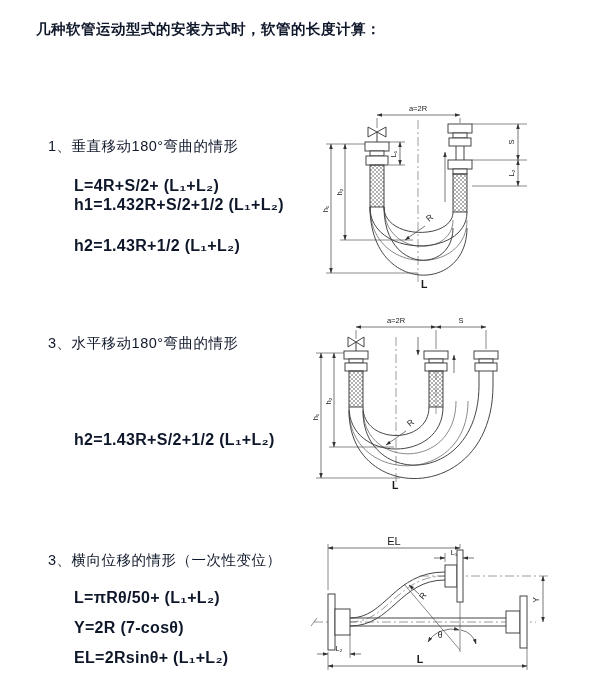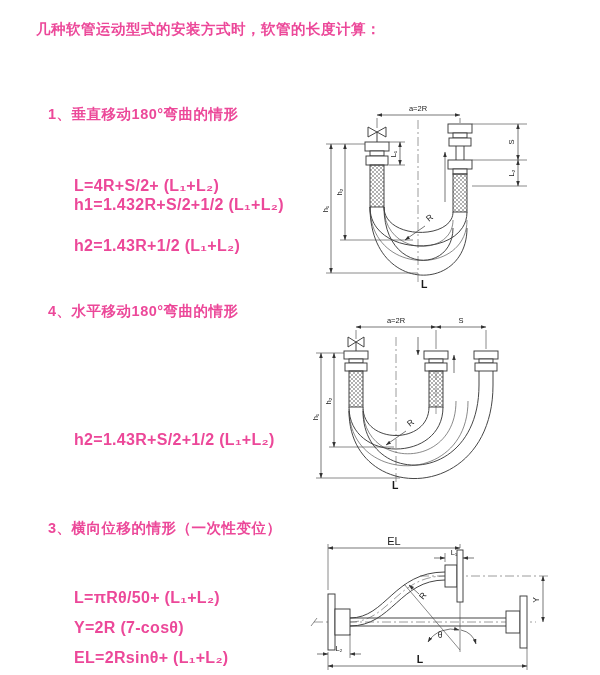--- a/index.html
+++ b/index.html
@@ -1,19 +1,19 @@
 <!DOCTYPE html>
 <html><head>
 <meta charset="utf-8">
 <style>
   html,body{margin:0;padding:0;background:#fff;}
   #page{position:relative;width:600px;height:675px;background:#ffffff;overflow:hidden;
-        font-family:"Liberation Sans","DejaVu Sans",sans-serif;color:#ec4899;}
+        font-family:"Liberation Sans","DejaVu Sans",sans-serif;color:#0f172a;}
   .doc-title{position:absolute;left:36px;top:20px;font-size:14.5px;font-weight:700;letter-spacing:.5px;}
-  .sec-heading{position:absolute;font-size:14.5px;font-weight:700;letter-spacing:.5px;}
+  .sec-heading{position:absolute;font-size:14.5px;font-weight:400;letter-spacing:.5px;margin-top:32px;}
   .formula{position:absolute;font-size:16px;font-weight:700;letter-spacing:.3px;margin-top:40px;}
   .diagram{position:absolute;margin-top:32px;}
   
   svg text{font-family:"Liberation Sans","DejaVu Sans",sans-serif;fill:#1a1a1a;}
   .ln{stroke:#3c3c3c;stroke-width:.95;fill:none;}
   .thin{stroke:#4a4a4a;stroke-width:.65;fill:none;}
   .dim{stroke:#3c3c3c;stroke-width:.7;fill:none;marker-start:url(#arr);marker-end:url(#arr);}
   .dimE{stroke:#3c3c3c;stroke-width:.7;fill:none;marker-end:url(#arr);}
   .cl{stroke:#4a4a4a;stroke-width:.55;fill:none;stroke-dasharray:9 3 2 3;}
   .fit{fill:#ffffff;stroke:#3c3c3c;stroke-width:.95;}
@@ -112,21 +112,21 @@
         <path class="ln" d="M69,105 C69,172 138,172 138,126"></path>
       </g>
 
       <line class="dimE" x1="110" y1="124" x2="90" y2="138"></line>
       <text class="lblm" transform="rotate(-40 114 120)" x="114" y="120">R</text>
 
       <text class="lbB" x="106" y="186">L</text>
     </svg>
   </div>
 
-  <div class="sec-heading" style="left:48px;top:302px">4、水平移动180°弯曲的情形</div>
+  <div class="sec-heading" style="left:48px;top:302px">3、水平移动180°弯曲的情形</div>
   <div class="formula" style="left:74px;top:391px">h2=1.43R+S/2+1/2 (L₁+L₂)</div>
 
   <div class="diagram" style="left:308px;top:283px;width:285px;height:178px">
     <svg width="285" height="178" viewBox="0 0 285 178">
 
       <line class="cl" x1="88" y1="22" x2="88" y2="170"></line>
       <line class="cl" x1="128" y1="56" x2="128" y2="100"></line>
 
       <line class="thin" x1="48" y1="15" x2="48" y2="24"></line>
       <line class="thin" x1="128" y1="15" x2="128" y2="34"></line>

